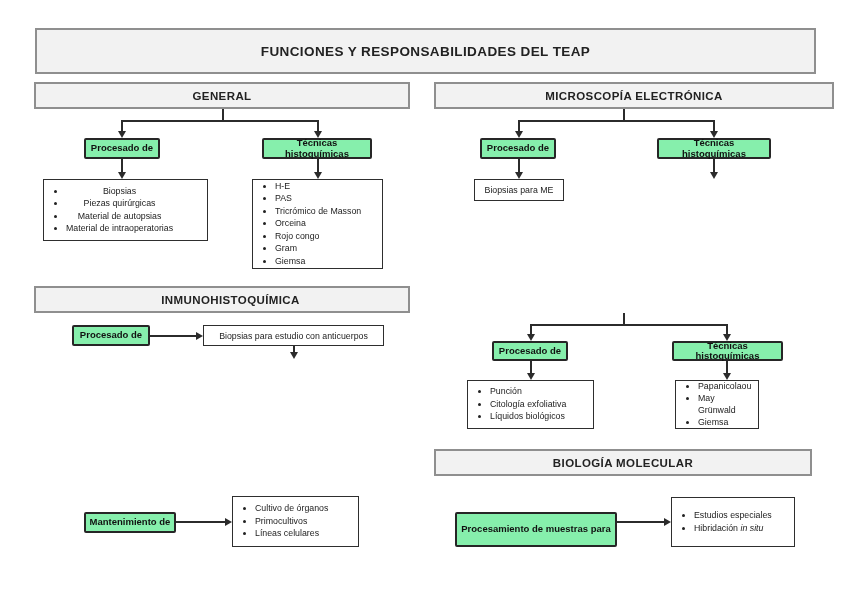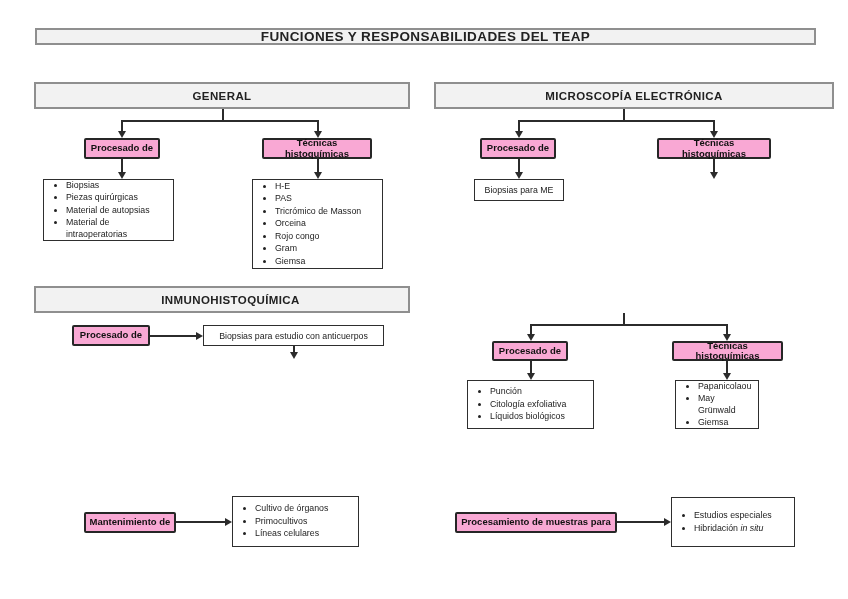--- a/index.html
+++ b/index.html
@@ -15,21 +15,21 @@
     box-sizing:border-box;
   }
   .hdr {
     position:absolute; background:#f2f2f2; border:2px solid #8f8f8f;
     display:flex; align-items:center; justify-content:center;
     font-weight:bold; font-size:11.5px; letter-spacing:.4px; color:#222;
     box-sizing:border-box;
     text-align:center;
   }
   .lbl {
-    position:absolute; background:#f9a8d4; border:2px solid #262626; border-radius:2px;
+    position:absolute; background:#86efac; border:2px solid #262626; border-radius:2px;
     display:flex; align-items:center; justify-content:center;
     font-weight:bold; font-size:9.5px; color:#111; box-sizing:border-box;
     text-align:center; line-height:1.1; padding:0 2px;
   }
   .plain {
     position:absolute; background:#fff; border:1.5px solid #2e2e2e;
     display:flex; align-items:center; justify-content:center;
     font-size:8.8px; color:#222; box-sizing:border-box; text-align:center;
   }
   .lst {
@@ -51,39 +51,39 @@
     border-top:4px solid transparent; border-bottom:4px solid transparent;
     border-left:7px solid #2b2b2b;
   }
   em { font-style:italic; }
 </style>
 </head>
 <body>
 
 <div class="canvas">
 
-  <div class="titlebar" style="left:35px;top:28px;width:781px;height:17px;">FUNCIONES Y RESPONSABILIDADES DEL TEAP</div>
+  <div class="titlebar" style="left:35px;top:28px;width:781px;height:46px;">FUNCIONES Y RESPONSABILIDADES DEL TEAP</div>
 
   <div class="hdr" style="left:34px;top:82px;width:376px;height:27px;">GENERAL</div>
   <div class="vline" style="left:222px;top:109px;height:12px;"></div>
   <div class="hline" style="left:121px;top:120px;width:197px;"></div>
   <div class="vline" style="left:121px;top:120px;height:12px;"></div>
   <div class="arr-d" style="left:118px;top:131px;"></div>
   <div class="vline" style="left:317px;top:120px;height:12px;"></div>
   <div class="arr-d" style="left:314px;top:131px;"></div>
 
   <div class="lbl" style="left:84px;top:138px;width:76px;height:21px;">Procesado de</div>
   <div class="lbl" style="left:262px;top:138px;width:110px;height:21px;">Técnicas histoquímicas</div>
 
   <div class="vline" style="left:121px;top:159px;height:14px;"></div>
   <div class="arr-d" style="left:118px;top:172px;"></div>
   <div class="vline" style="left:317px;top:159px;height:14px;"></div>
   <div class="arr-d" style="left:314px;top:172px;"></div>
 
-  <div class="lst" style="left:43px;top:179px;width:131px;height:62px;">
+  <div class="lst" style="left:43px;top:179px;width:165px;height:62px;text-align:center;">
     <ul>
         <li>Biopsias</li>
         <li>Piezas quirúrgicas</li>
         <li>Material de autopsias</li>
         <li>Material de intraoperatorias</li>
       </ul>
   </div>
   <div class="lst" style="left:252px;top:179px;width:131px;height:90px;">
     <ul>
         <li>H-E</li>
@@ -158,21 +158,22 @@
   <div class="hline" style="left:176px;top:521px;width:50px;"></div>
   <div class="arr-r" style="left:225px;top:518px;"></div>
   <div class="lst" style="left:232px;top:496px;width:127px;height:51px;">
     <ul>
         <li>Cultivo de órganos</li>
         <li>Primocultivos</li>
         <li>Líneas celulares</li>
       </ul>
   </div>
 
-  <div class="lbl" style="left:455px;top:512px;width:162px;height:21px;">Procesamiento de muestras para</div>
+  <div class="hdr" style="left:434px;top:449px;width:378px;height:27px;">BIOLOGÍA MOLECULAR</div>
+  <div class="lbl" style="left:455px;top:512px;width:162px;height:35px;">Procesamiento de muestras para</div>
   <div class="hline" style="left:617px;top:521px;width:48px;"></div>
   <div class="arr-r" style="left:664px;top:518px;"></div>
   <div class="lst" style="left:671px;top:497px;width:124px;height:50px;">
     <ul>
         <li>Estudios especiales</li>
         <li>Hibridación <em>in situ</em></li>
       </ul>
   </div>
 
 </div>

